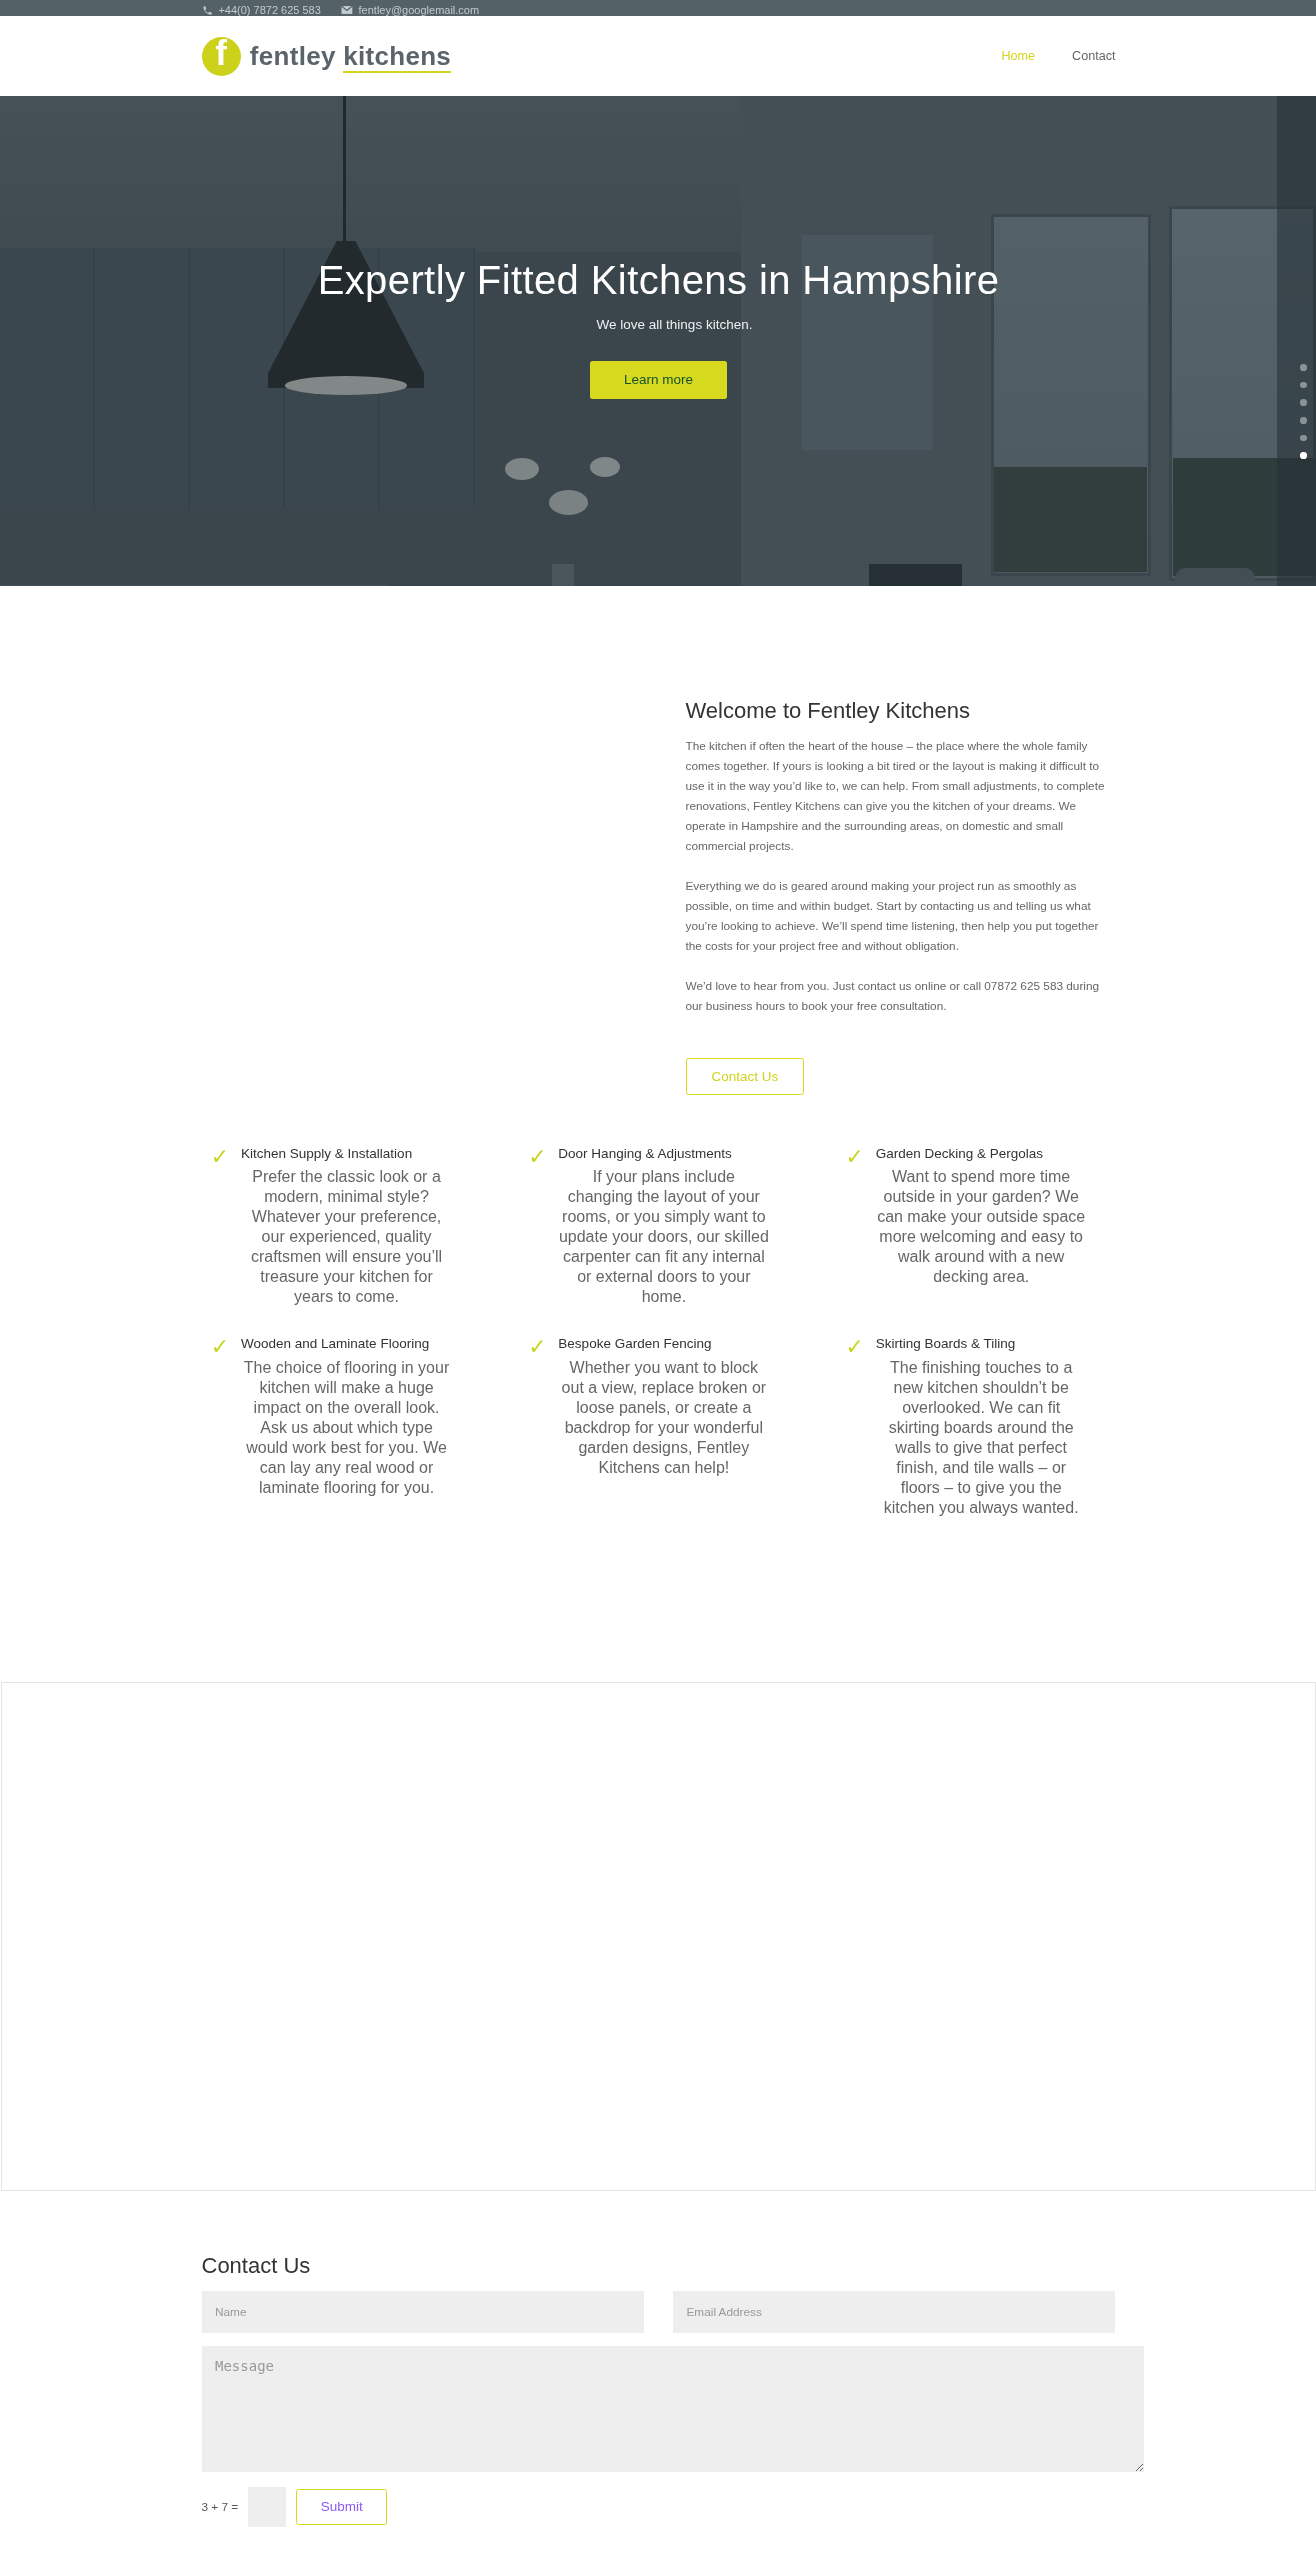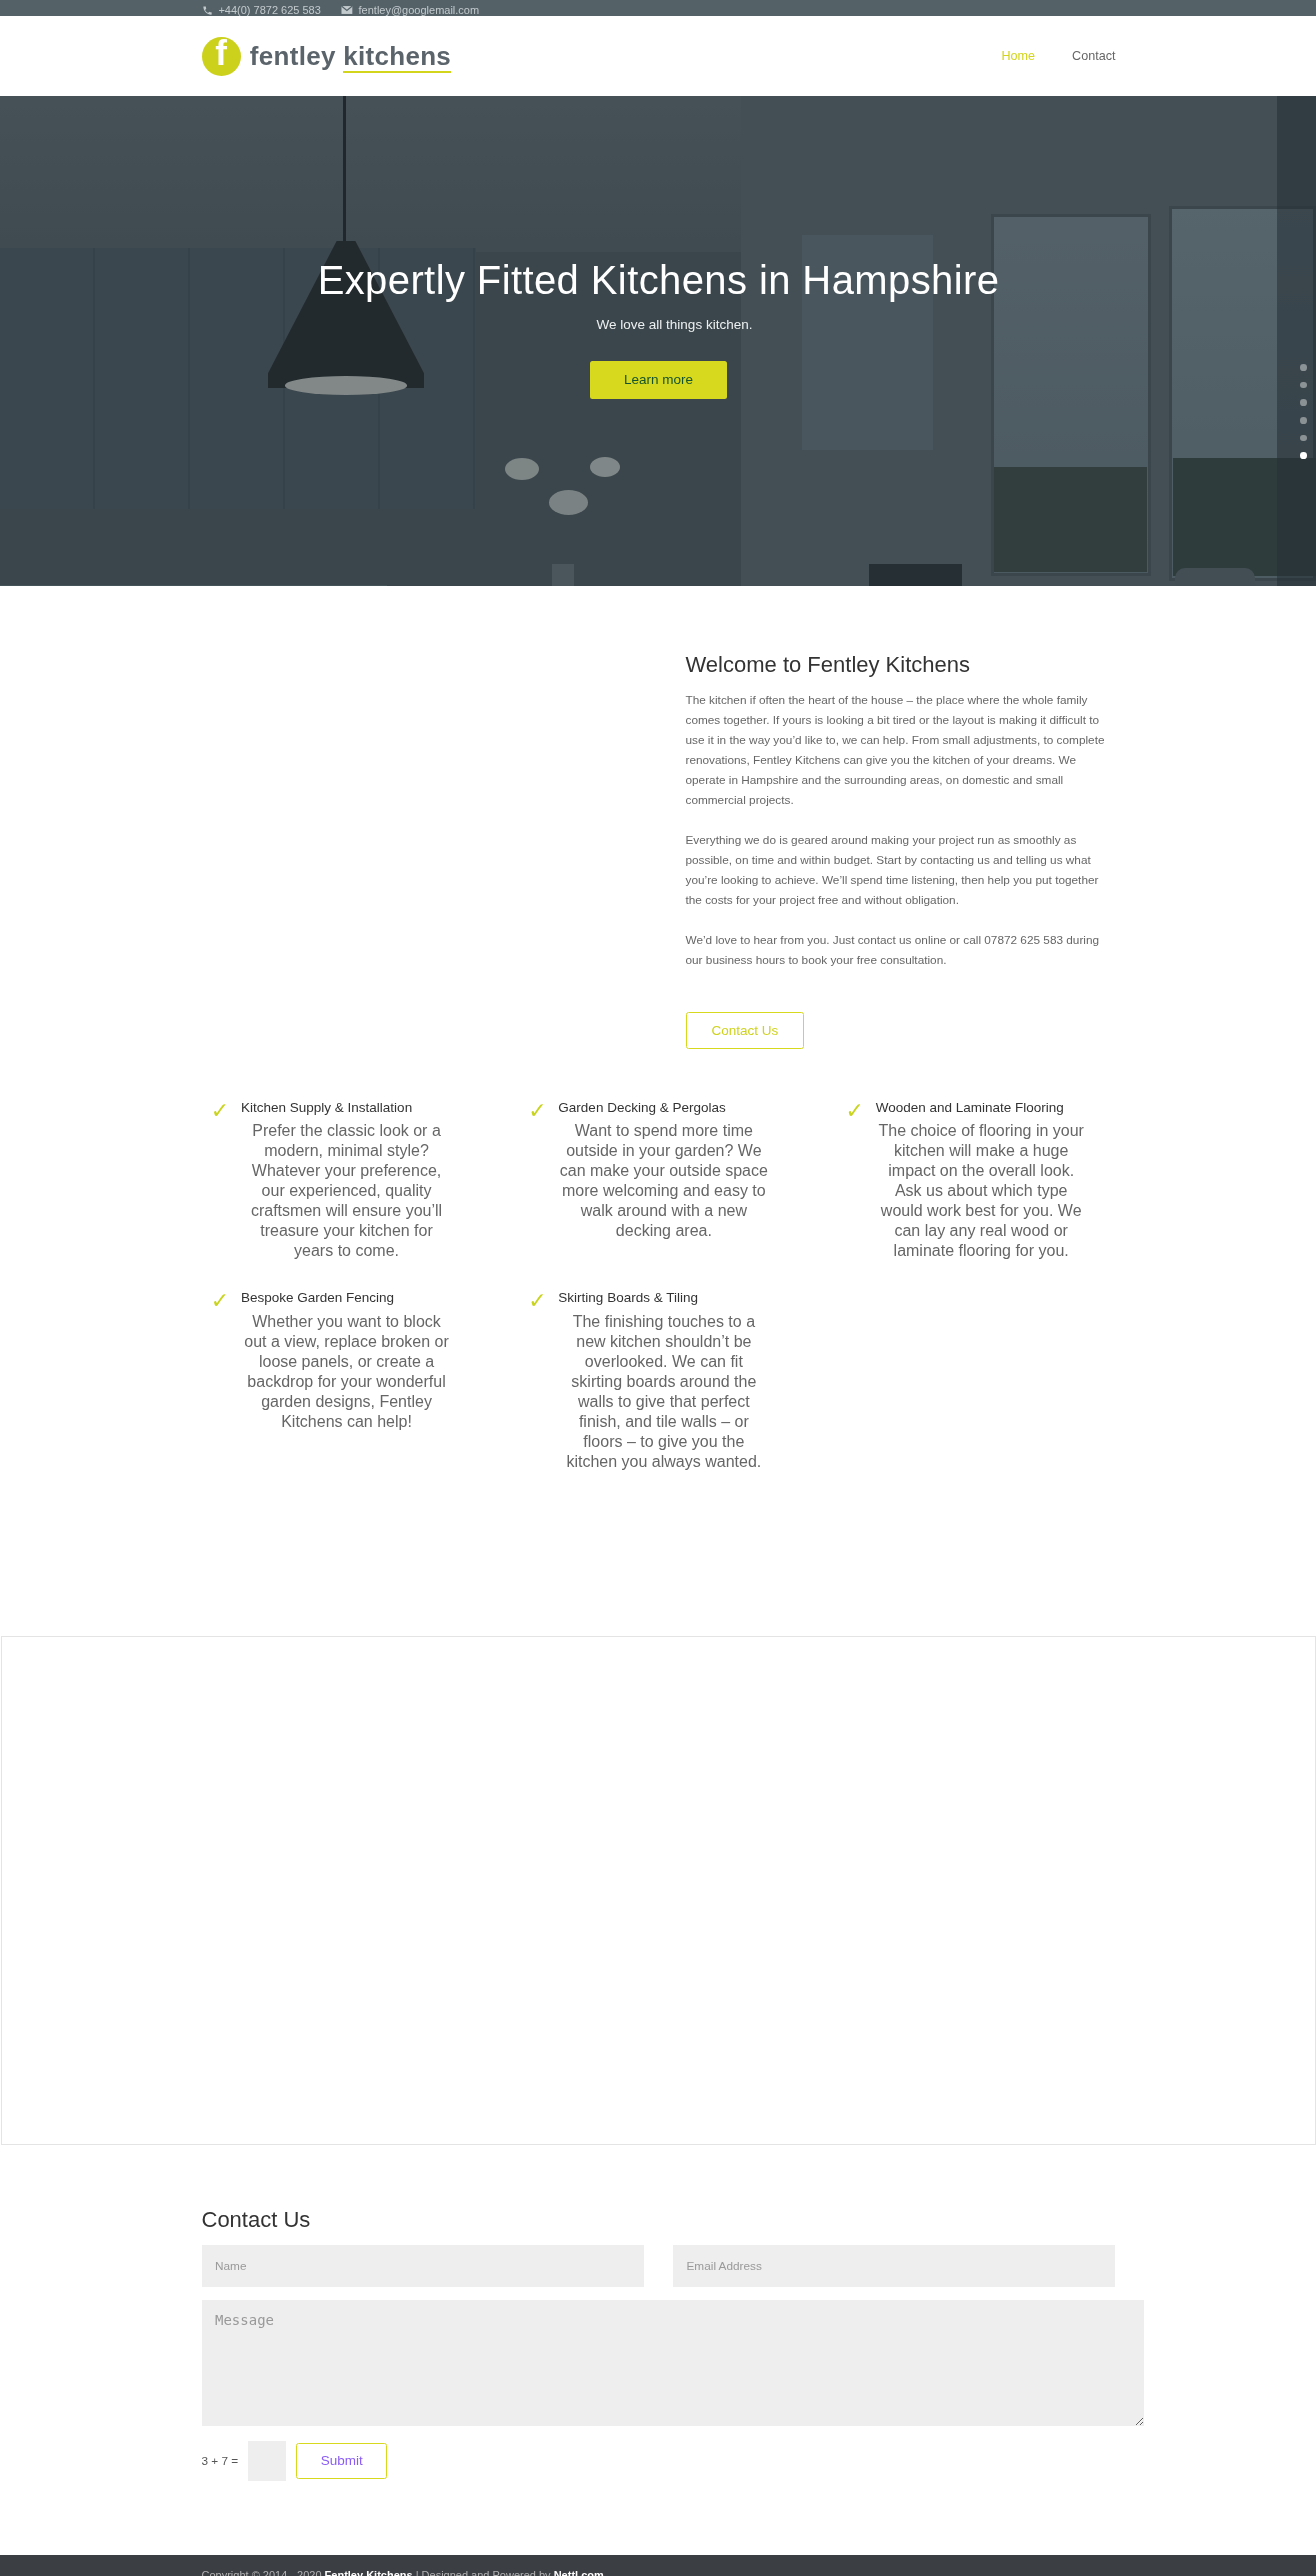--- a/index.html
+++ b/index.html
@@ -55,21 +55,21 @@
   .hero-content { position:relative; z-index:2; text-align:center; color:#fff; padding-top:142px; }
   .hero-title { font-size:40px; font-weight:300; letter-spacing:0.4px;margin-top:20px; }
   .hero-sub { margin-top:13.5px; font-size:13.5px; color:#edf0f0;margin-left:32px; }
   .hero-btn { display:inline-block; margin-top:29px; background:#d7d91e; color:#14532d; font-size:13.5px;
               padding:11.8px 34px; border:none; border-radius:2.5px; cursor:pointer; }
   .dots { position:absolute; right:10px; top:268px; z-index:3; display:flex; flex-direction:column; gap:11px; }
   .dot { width:6.7px; height:6.7px; border-radius:50%; background:rgba(255,255,255,.42); cursor:pointer; }
   .dot.active { background:#fff; }
 
   
-  .welcome { padding:66px 0 51px; }
+  .welcome { padding:112px 0 51px; }
   .welcome .container { display:flex; }
   .welcome-spacer { width:484px; flex:none; }
   .welcome-col { width:430px; }
   h2.section-heading { font-size:22px; font-weight:500; color:#333; margin-bottom:11.8px; }
   .welcome p { font-size:11.8px; line-height:20px; color:#666; margin-bottom:20px; }
   .outline-btn { display:inline-block; margin-top:22px; background:#fff; border:1.7px solid #d7d91e; color:#cfd31d;
                  font-size:13.5px; padding:10px 25px; border-radius:2.5px; cursor:pointer; }
 
   
   .features-grid { display:grid; grid-template-columns:repeat(3,1fr); column-gap:38px; row-gap:29px; }
@@ -204,20 +204,27 @@
     <div class="feature">
       <span class="check"></span>
       <div>
           <h3>Kitchen Supply &amp; Installation</h3>
       <p>Prefer the classic look or a modern, minimal style? Whatever your preference, our experienced, quality craftsmen will ensure you’ll treasure your kitchen for years to come.</p>
         </div>
     </div>
     <div class="feature">
       <span class="check"></span>
       <div>
+          <h3>Door Hanging &amp; Adjustments</h3>
+      <p>If your plans include changing the layout of your rooms, or you simply want to update your doors, our skilled carpenter can fit any internal or external doors to your home.</p>
+        </div>
+    </div>
+    <div class="feature">
+      <span class="check"></span>
+      <div>
           <h3>Garden Decking &amp; Pergolas</h3>
       <p>Want to spend more time outside in your garden? We can make your outside space more welcoming and easy to walk around with a new decking area.</p>
         </div>
     </div>
     <div class="feature">
       <span class="check"></span>
       <div>
           <h3>Wooden and Laminate Flooring</h3>
       <p>The choice of flooring in your kitchen will make a huge impact on the overall look. Ask us about which type would work best for you. We can lay any real wood or laminate flooring for you.</p>
         </div>

